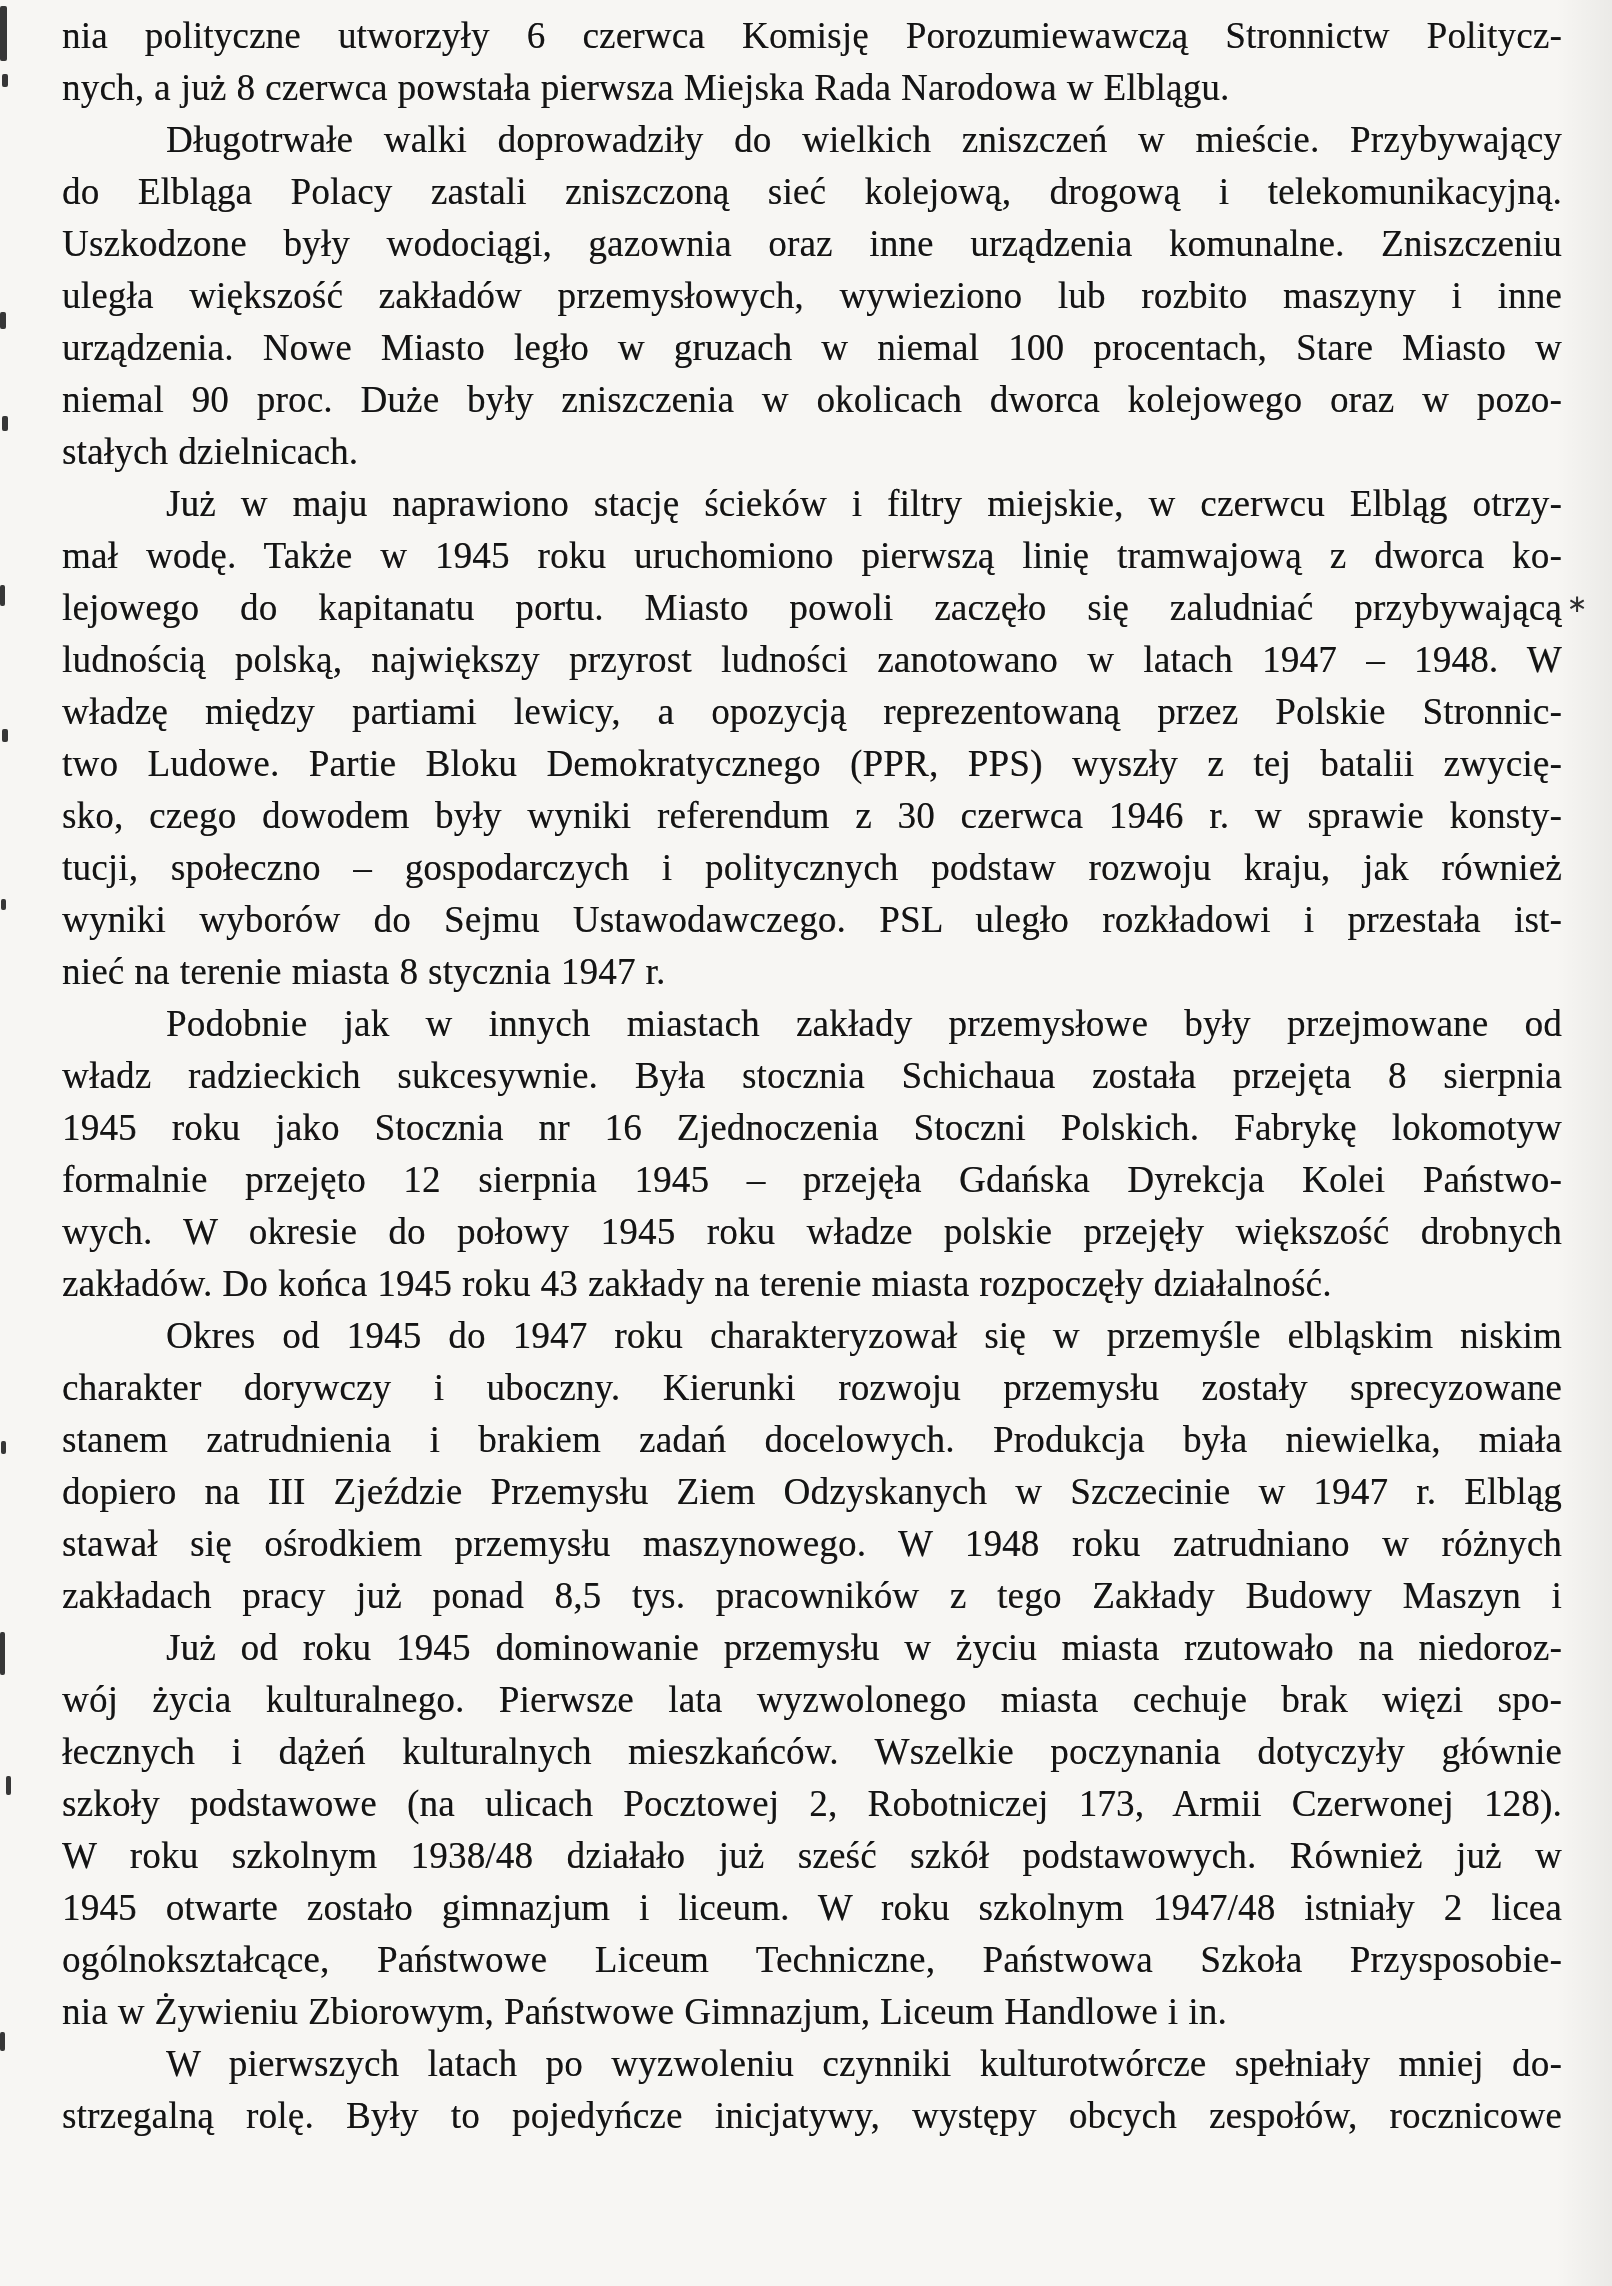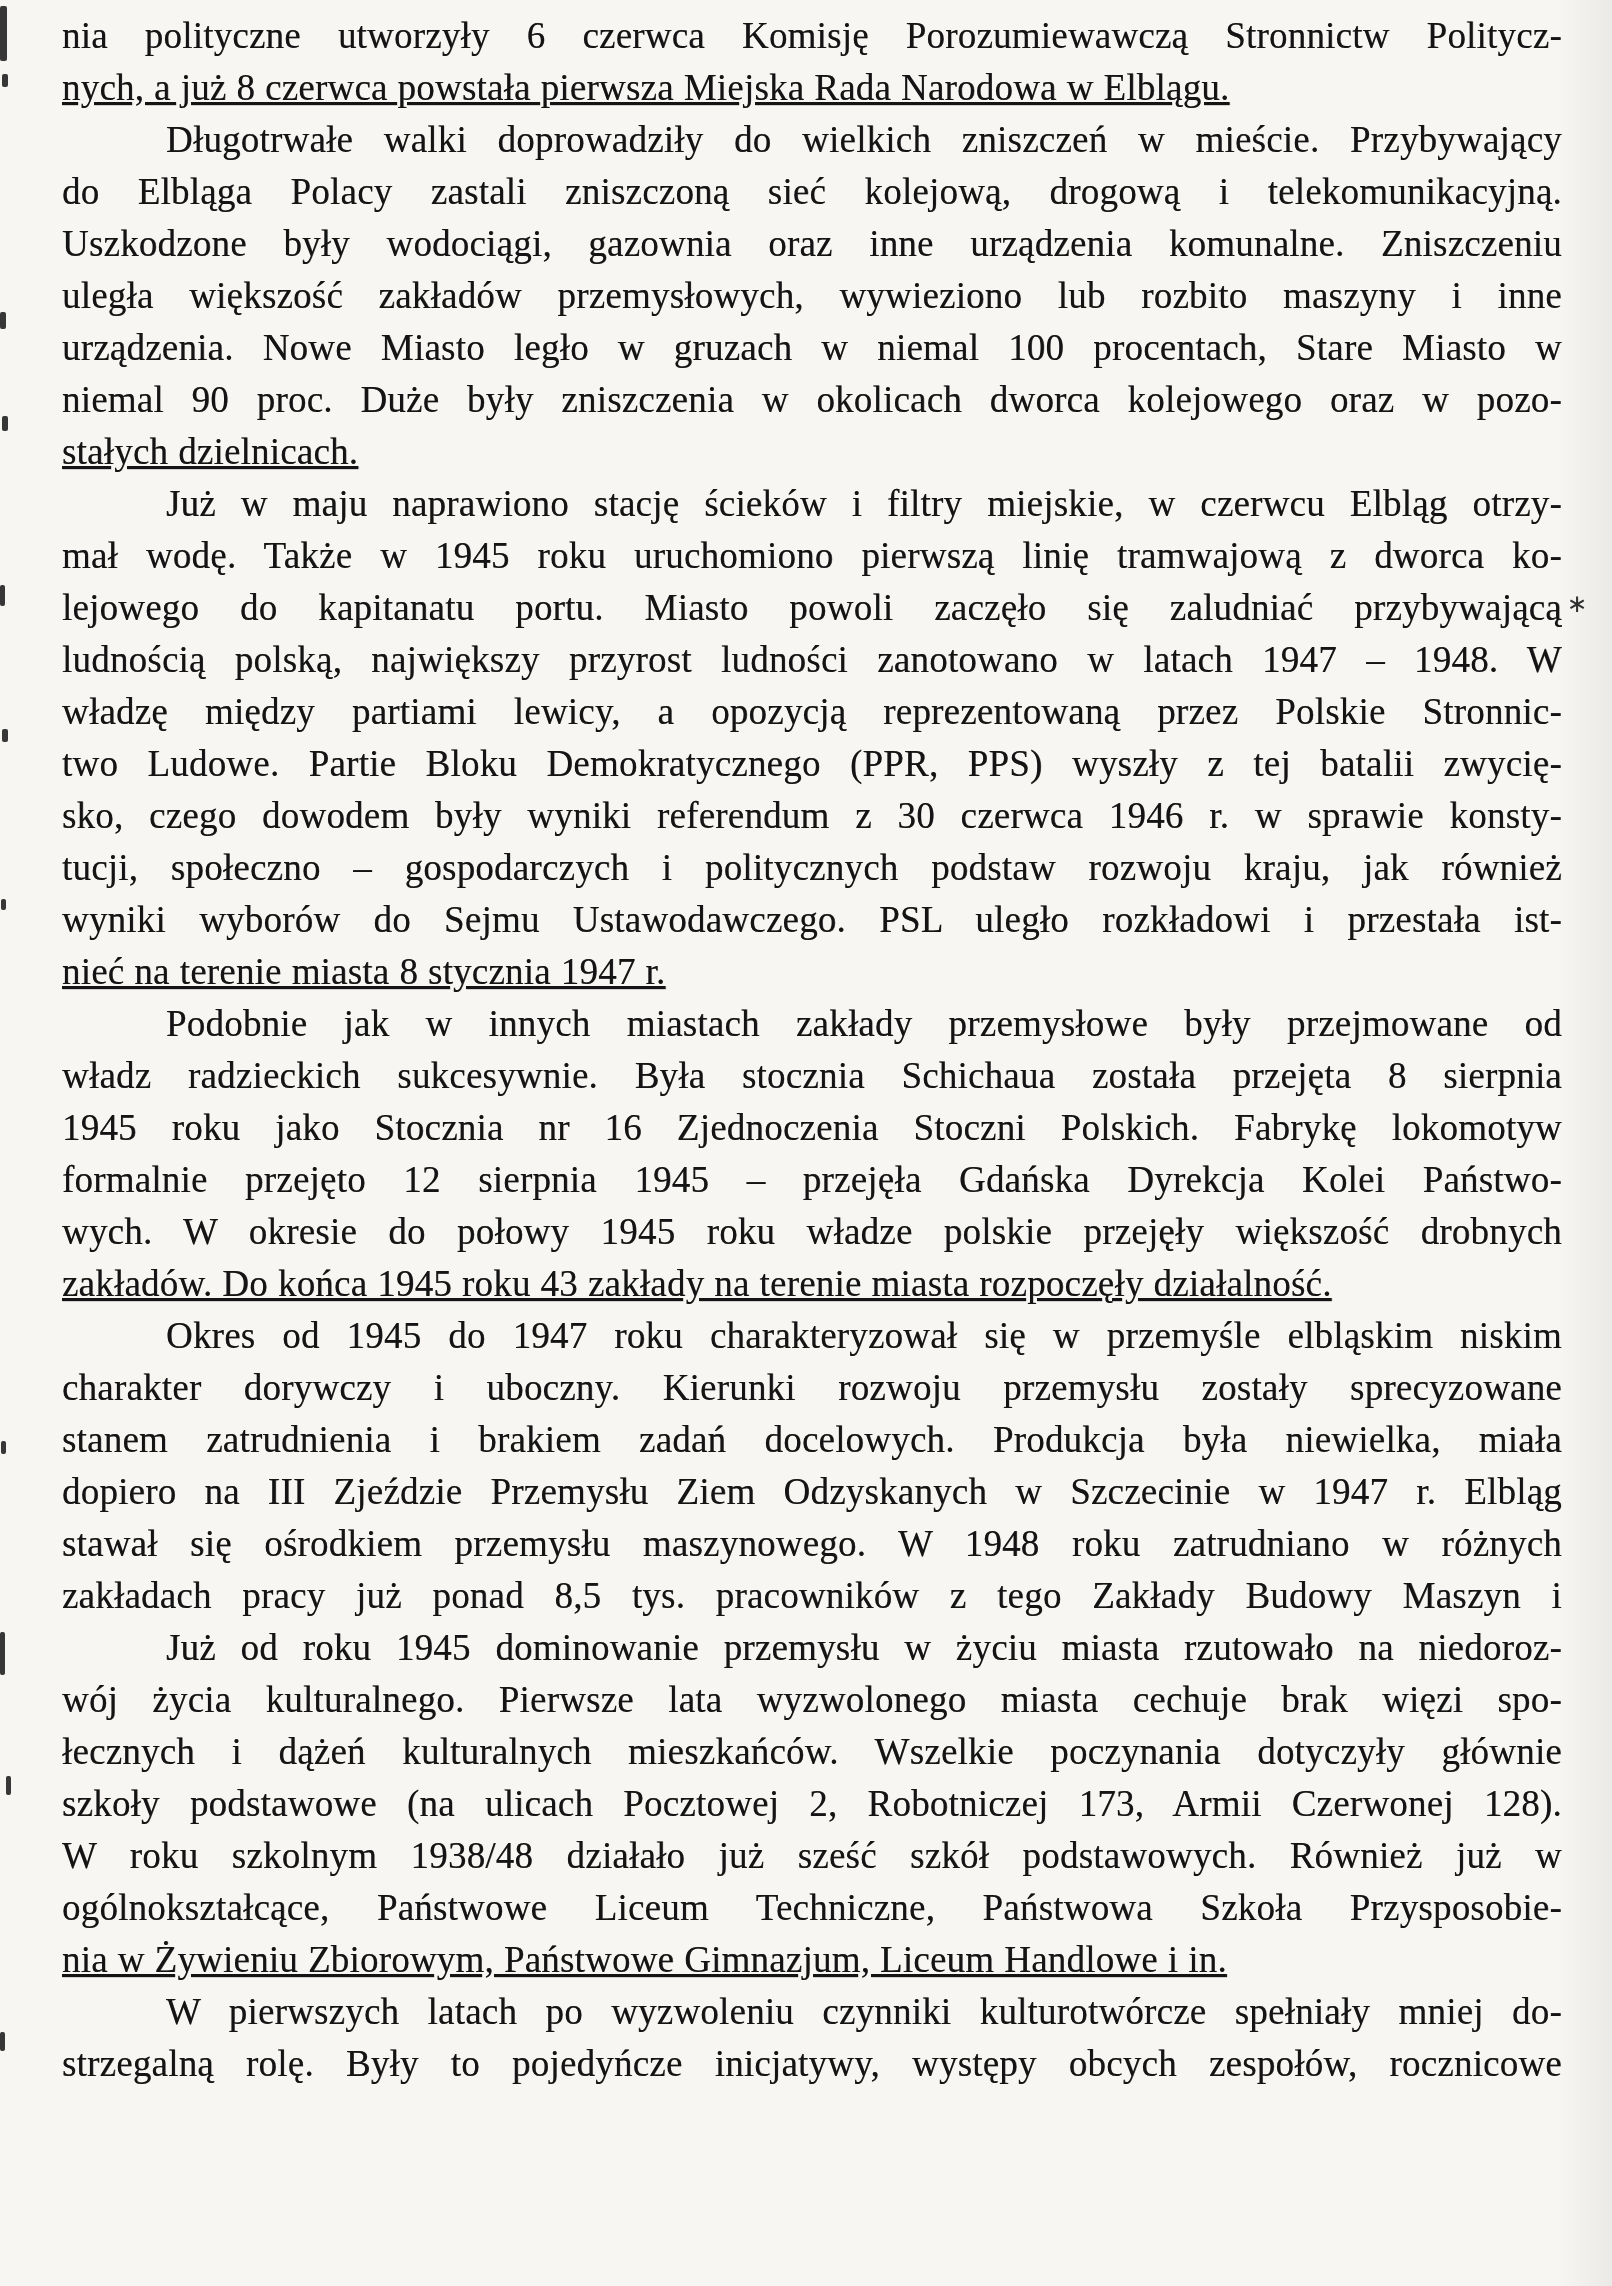--- a/index.html
+++ b/index.html
@@ -37,21 +37,21 @@
     height: 52px;
     overflow: hidden;
     white-space: normal;
     text-align: justify;
     text-align-last: justify;
     word-spacing: 0.5px;
     letter-spacing: 0.2px;
     text-shadow: 0.3px 0.3px 0.5px rgba(10,10,10,0.55);
   }
   .line.indent { text-indent: 104px; }
-  .line.last { text-align-last: left; text-decoration: underline; }
+  .line.last { text-align-last: left; }
   .speck {
     position: absolute;
     background: #1c1c1c;
     border-radius: 1.9px;
     opacity: 0.88;
   }
   .star-mark {
     position: absolute;
     left: 1567px;
     top: 589px;
@@ -104,20 +104,21 @@
       <div class="line">dopiero na III Zjeździe Przemysłu Ziem Odzyskanych w Szczecinie w 1947 r. Elbląg</div>
       <div class="line">stawał się ośrodkiem przemysłu maszynowego. W 1948 roku zatrudniano w różnych</div>
       <div class="line">zakładach pracy już ponad 8,5 tys. pracowników z tego Zakłady Budowy Maszyn i</div>
     </div>
     <div class="paragraph">
       <div class="line indent">Już od roku 1945 dominowanie przemysłu w życiu miasta rzutowało na niedoroz-</div>
       <div class="line">wój życia kulturalnego. Pierwsze lata wyzwolonego miasta cechuje brak więzi spo-</div>
       <div class="line">łecznych i dążeń kulturalnych mieszkańców. Wszelkie poczynania dotyczyły głównie</div>
       <div class="line">szkoły podstawowe (na ulicach Pocztowej 2, Robotniczej 173, Armii Czerwonej 128).</div>
       <div class="line">W roku szkolnym 1938/48 działało już sześć szkół podstawowych. Również już w</div>
+      <div class="line">1945 otwarte zostało gimnazjum i liceum. W roku szkolnym 1947/48 istniały 2 licea</div>
       <div class="line">ogólnokształcące, Państwowe Liceum Techniczne, Państwowa Szkoła Przysposobie-</div>
       <div class="line last">nia w Żywieniu Zbiorowym, Państwowe Gimnazjum, Liceum Handlowe i in.</div>
     </div>
     <div class="paragraph">
       <div class="line indent">W pierwszych latach po wyzwoleniu czynniki kulturotwórcze spełniały mniej do-</div>
       <div class="line">strzegalną rolę. Były to pojedyńcze inicjatywy, występy obcych zespołów, rocznicowe</div>
     </div>
   </div>
 
 <span class="star-mark">∗</span>

